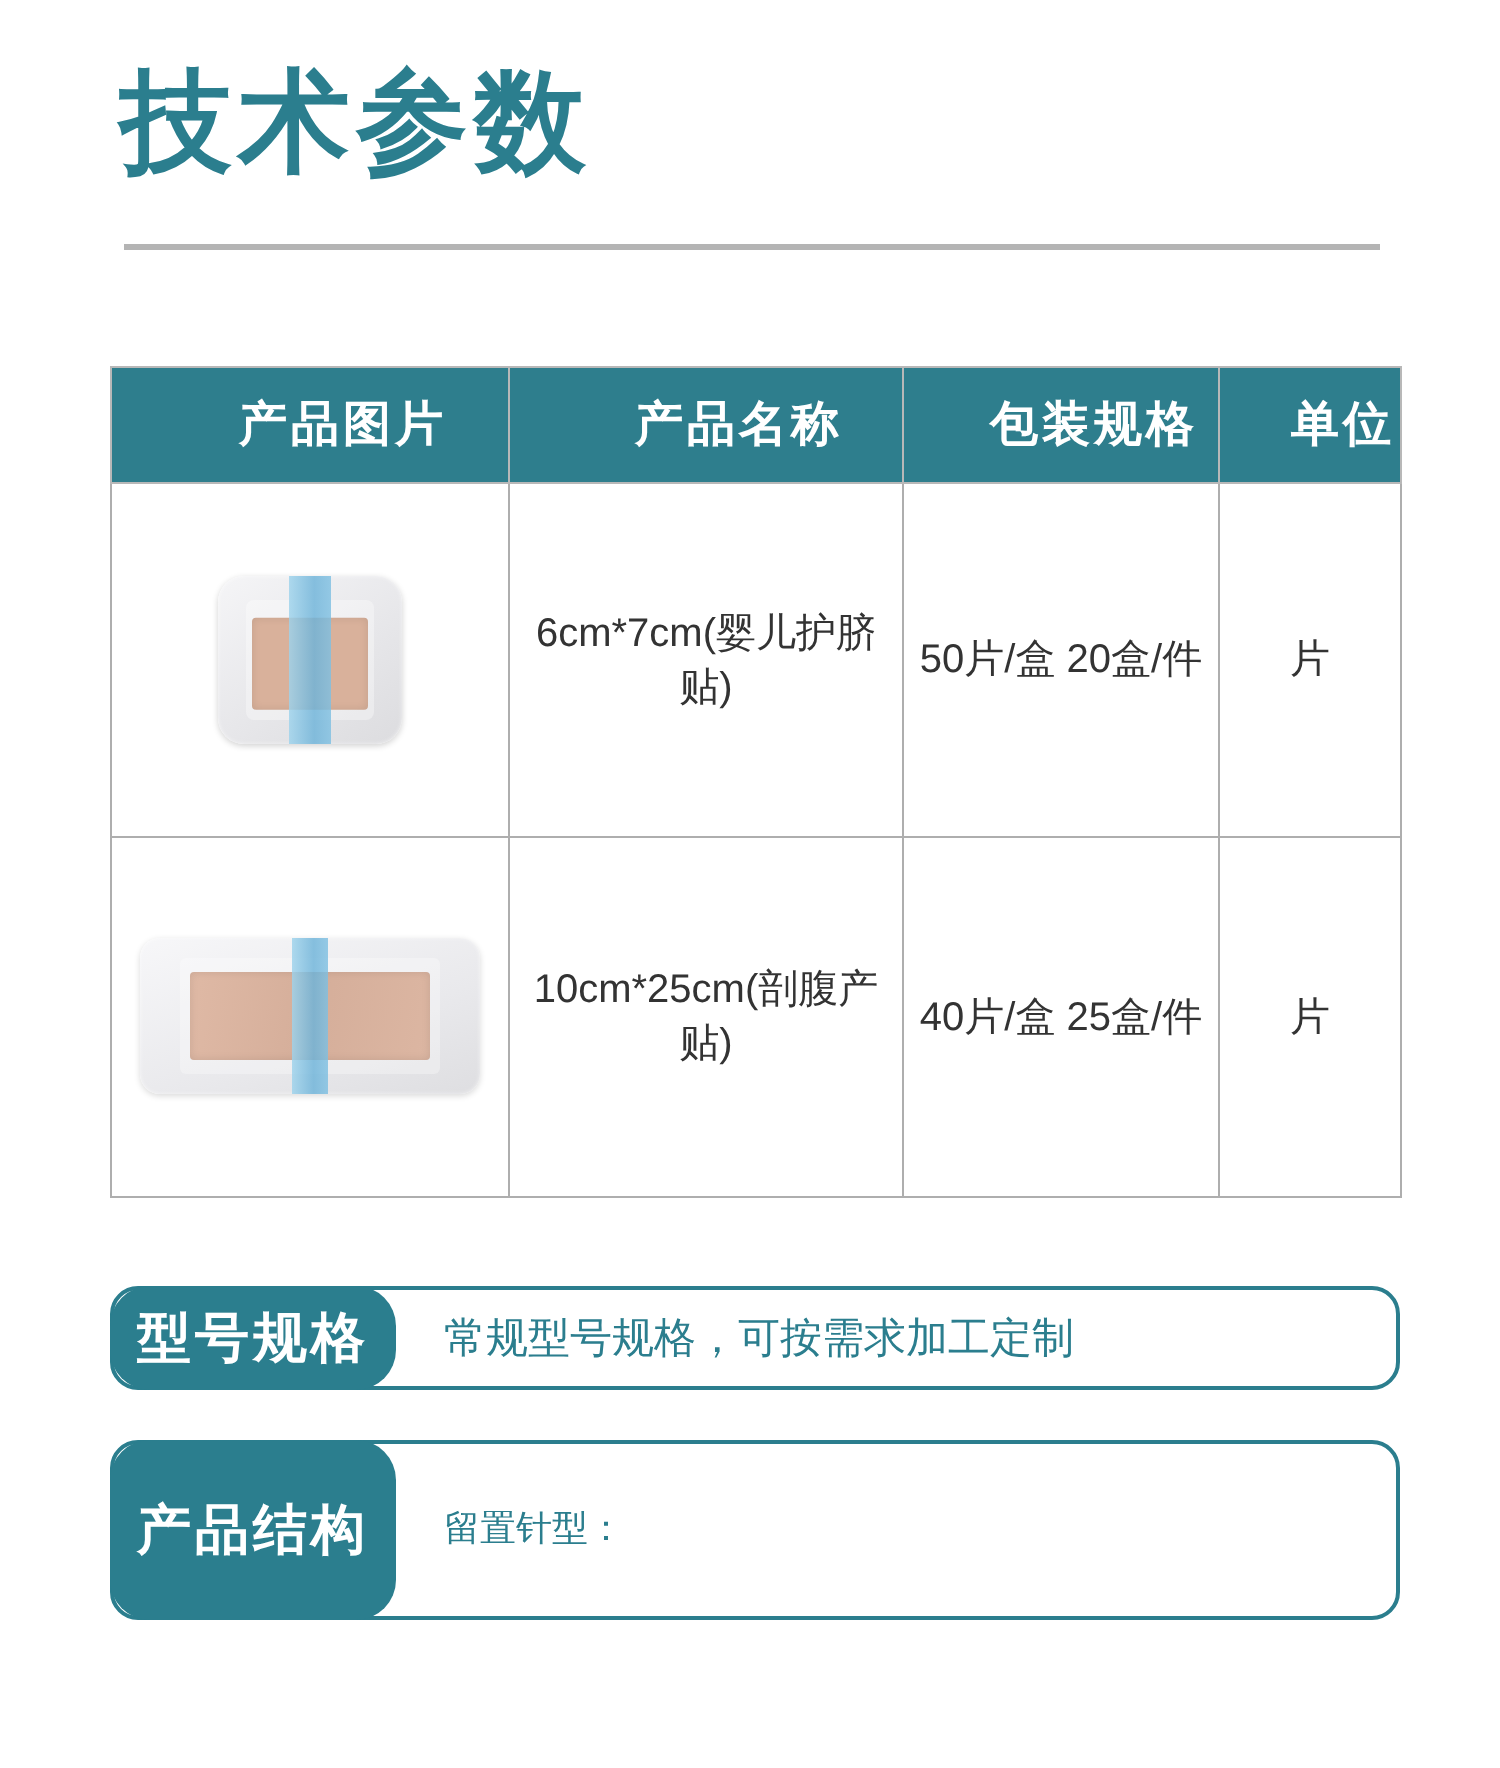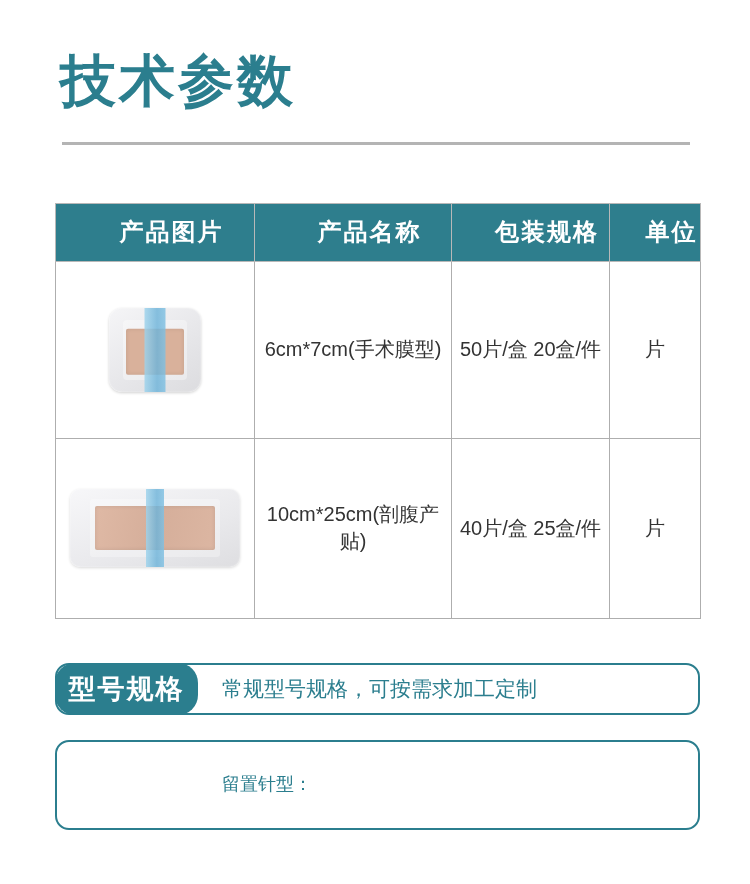--- a/index.html
+++ b/index.html
@@ -12,21 +12,21 @@
     --pad-tan:#d9b19b;
   }
   *{box-sizing:border-box;}
   html,body{margin:0;padding:0;}
   body{
     width:750px;height:884px;overflow:hidden;background:#ffffff;
     font-family:"Liberation Sans","DejaVu Sans",sans-serif;
     color:var(--body-text);
   }
   .title{
-    margin:50px 0 0 60px;
+    margin:30px 0 0 60px;
     font-size:56px;line-height:1.1;font-weight:bold;
     color:var(--accent);letter-spacing:3px;
   }
   .divider{
     margin:30px 0 0 62px;width:628px;height:3px;background:var(--divider);
   }
   table.spec-table{
     margin:58px 0 0 55px;width:645px;border-collapse:collapse;table-layout:fixed;
   }
   .spec-table col.c1{width:199px;}
@@ -127,21 +127,21 @@
     </thead>
     <tbody>
       <tr class="row1">
         <td>
           <div class="patch patch-square">
             <div class="film"></div>
             <div class="pad"></div>
             <div class="strip"></div>
           </div>
         </td>
-        <td>6cm*7cm(手术膜型)</td>
+        <td>6cm*7cm(婴儿护脐贴)</td>
         <td>50片/盒 20盒/件</td>
         <td>片</td>
       </tr>
       <tr class="row2">
         <td>
           <div class="patch patch-wide">
             <div class="film"></div>
             <div class="pad"></div>
             <div class="strip"></div>
           </div>
@@ -154,20 +154,21 @@
   </table>
 
   <div class="section sec1">
     <div class="sec-label">型号规格</div>
     <div class="sec-box box1">
       <div class="sec-text">常规型号规格，可按需求加工定制</div>
     </div>
   </div>
 
   <div class="section sec2">
+    <div class="sec-label">产品结构</div>
     <div class="sec-box box2">
       <div class="struct-item">
         <span class="term">留置针型：</span>
       </div>
       <div class="struct-item">
       </div>
     </div>
   </div>
 
 </div>

